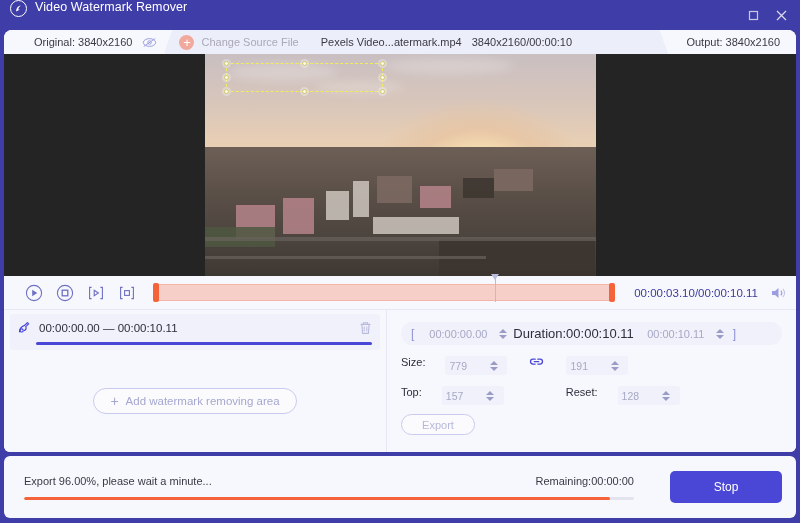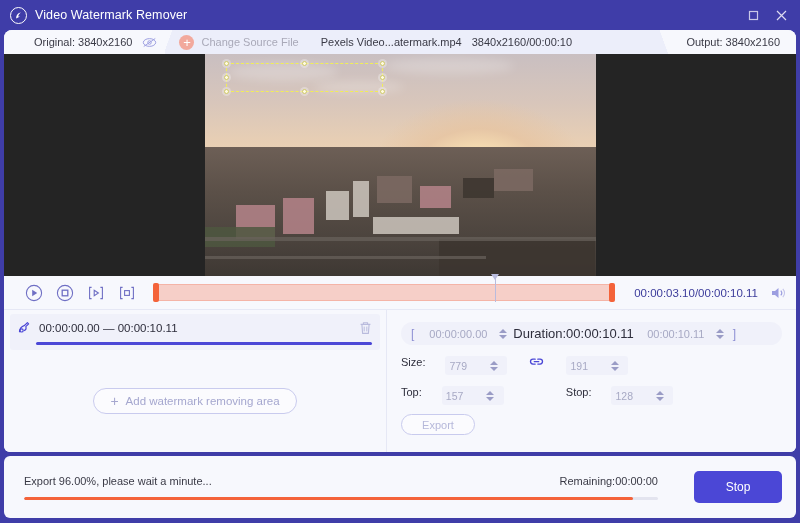--- a/index.html
+++ b/index.html
@@ -11,21 +11,21 @@
   }
   .window {
     position: relative;
     width: 800px; height: 523px;
     background: #3f3da8;
     display: flex; flex-direction: column;
   }
   
   .titlebar {
     height: 30px; flex: 0 0 30px;
-    display: flex; align-items: center;
+    display: flex; 
     padding: 0 6px 0 10px;
     background: #3f3da8;
     color: #ffffff;
   }
   .app-logo {
     width: 17px; height: 17px; border-radius: 50%;
     border: 1.6px solid #ffffff;
     display: flex; align-items: center; justify-content: center;
     margin-right: 8px; flex: 0 0 auto;
   }
@@ -357,21 +357,21 @@
   .exp-top { display: flex; align-items: center; font-size: 11px; color: #3a3a46; }
   .exp-remaining { margin-left: auto; }
   .exp-track {
     margin-top: 10px; height: 3px;
     background: #e3e4ef; border-radius: 2px;
     position: relative; overflow: hidden;
   }
   .exp-fill { position: absolute; left: 0; top: 0; bottom: 0; background: #f4633a; border-radius: 2px; }
   .stop-btn {
     flex: 0 0 auto;
-    width: 88px; height: 32px;
+    width: 112px; height: 32px;
     background: #4b47d6; color: #fff;
     border: none; border-radius: 5px;
     font-size: 12px;
     font-family: "Liberation Sans", sans-serif;
   }
 </style>
 </head>
 <body>
 
 <div class="window">
@@ -580,21 +580,21 @@
           <div class="num-row">
             <span class="num-lab">Top:</span>
             <span class="num-box">
               <input value="157" style="">
               <span class="spin">
                   <i class="up"></i>
                   <i class="dn"></i>
                 </span>
             </span>
             <span class="gap"></span>
-            <span class="num-lab">Stop:</span>
+            <span class="num-lab">Reset:</span>
             <span class="num-box">
               <input value="128" style="">
               <span class="spin">
                   <i class="up"></i>
                   <i class="dn"></i>
                 </span>
             </span>
           </div>
 
           <div class="reset-wrap">

